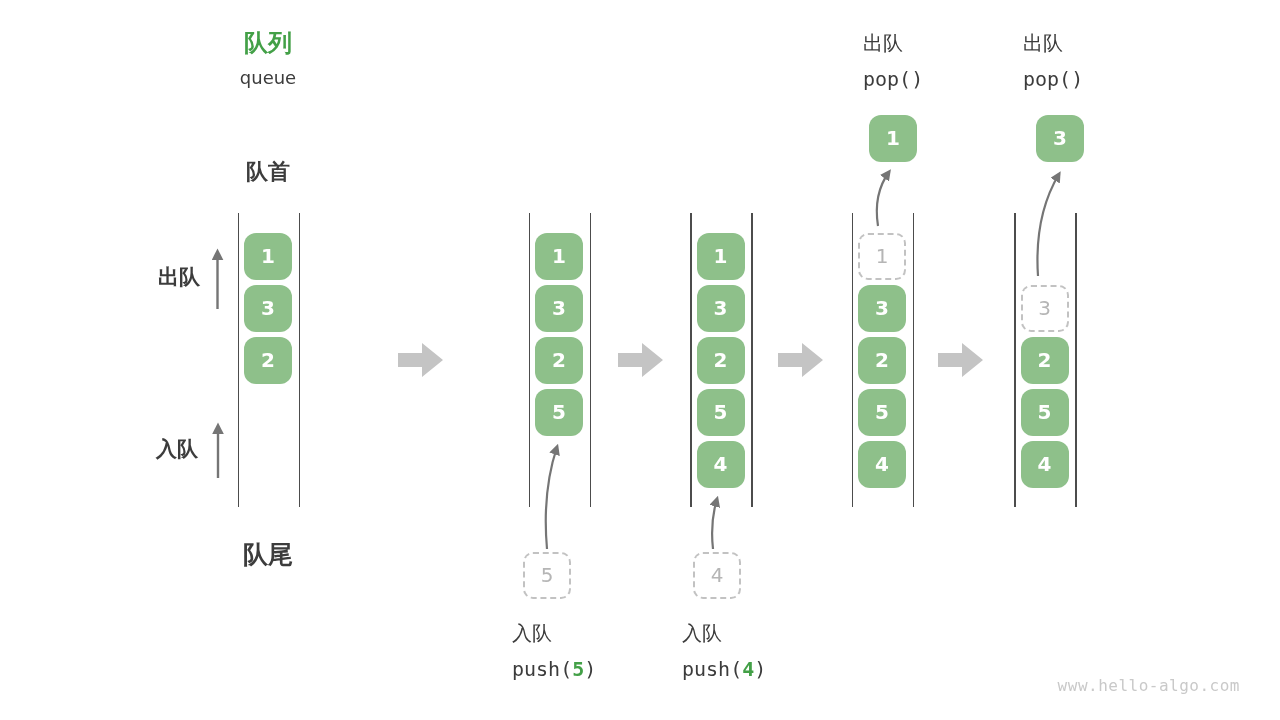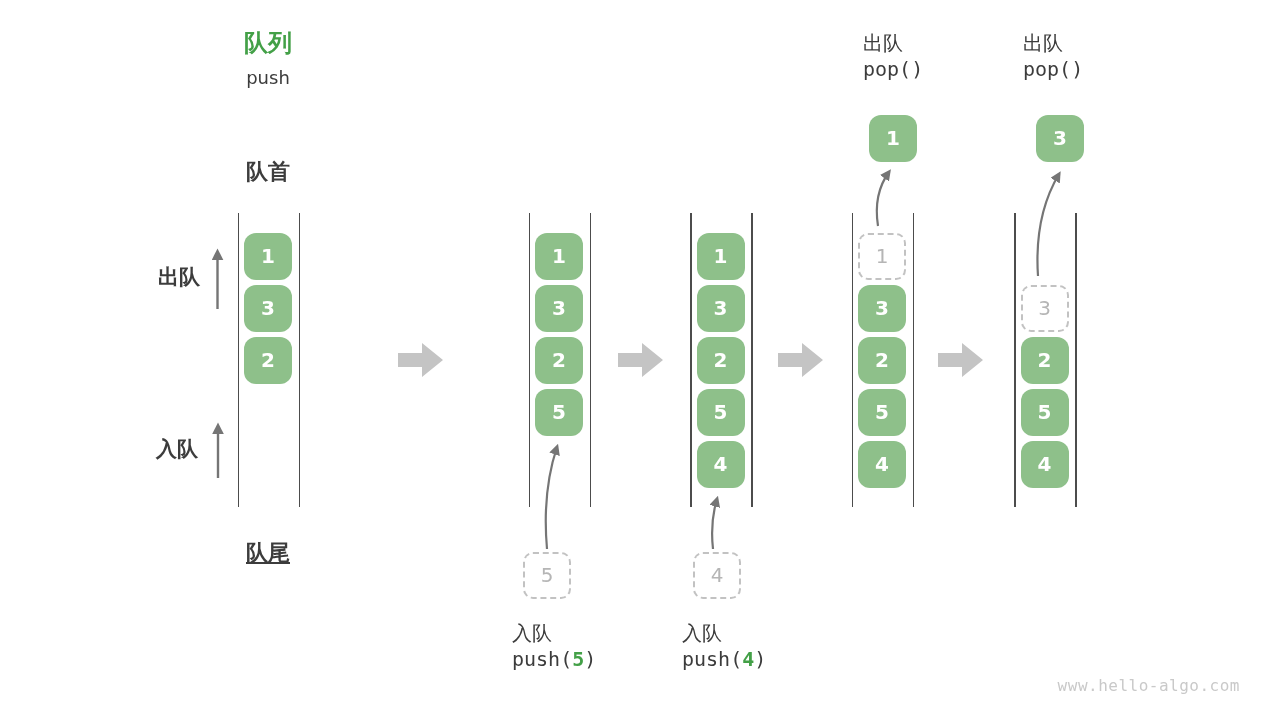--- a/index.html
+++ b/index.html
@@ -21,58 +21,58 @@
     font-family:"DejaVu Sans","Liberation Sans",sans-serif;
     color:var(--dark-text);
   }
   .abs { position:absolute; }
   .title-block { left:208px; top:28px; width:120px; text-align:center; }
   .title-zh { font-size:24px; font-weight:700; color:var(--green-text); line-height:30px; }
   .title-en { font-size:18px; line-height:24px; margin-top:8px; color:var(--dark-text); }
   .front-label { left:208px; top:157px; width:120px; text-align:center;
                  font-size:22px; font-weight:700; }
   .rear-label  { left:208px; top:538px; width:120px; text-align:center;
-                 font-size:22px; font-weight:700;text-decoration:underline; }
+                 font-size:25px; font-weight:700; }
   .side-label { width:62px; text-align:right; font-size:21px; font-weight:700; }
   .side-label.dequeue { left:138px; top:263px; }
   .side-label.enqueue { left:136px; top:435px; }
   .wall { position:absolute; width:1.6px; background:var(--wall-color); }
   .qbox {
     position:absolute; width:48px; height:47px; border-radius:12px;
     text-align:center; line-height:47px; font-size:20px; font-weight:700;
   }
   .qbox.solid { background:var(--green-box); color:#ffffff; }
   .qbox.dashed {
     width:48px; height:47px; line-height:43px;
     border:2px dashed var(--dashed-border); border-radius:10px;
     background:#ffffff; color:var(--dashed-text); font-weight:400;
   }
   .op-label { position:absolute; }
   .op-label .cn { font-size:20px; font-weight:500; line-height:26px; color:var(--dark-text); }
   .op-label .code {
     font-family:"DejaVu Sans Mono","Liberation Mono",monospace;
-    font-size:20px; line-height:26px; color:var(--dark-text);
+    font-size:20px; line-height:26px; margin-top:10px; color:var(--dark-text);
   }
   .op-label .code .arg { color:var(--green-text); font-weight:700; }
   .step-arrow { position:absolute; width:46px; height:40px; }
   #arrow-overlay { position:absolute; left:0; top:0; width:1280px; height:720px; pointer-events:none; }
   .watermark {
     right:40px; bottom:25px;
     font-family:"DejaVu Sans Mono","Liberation Mono",monospace;
     font-size:16px; letter-spacing:0.5px; color:var(--watermark);
   }
 </style>
 </head>
 <body>
 
 <div id="stage">
 
   <div class="abs title-block">
     <div class="title-zh">队列</div>
-    <div class="title-en">push</div>
+    <div class="title-en">queue</div>
   </div>
 
   <div class="abs front-label">队首</div>
   <div class="abs rear-label">队尾</div>
 
   <div class="abs side-label dequeue">出队</div>
   <div class="abs side-label enqueue">入队</div>
 
   <div id="columns">
       <div class="">

